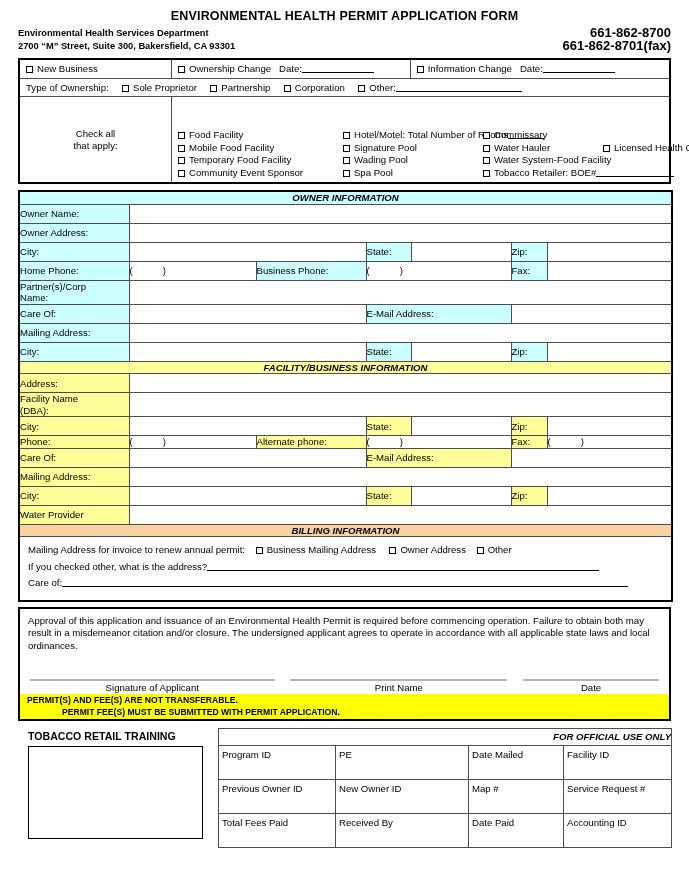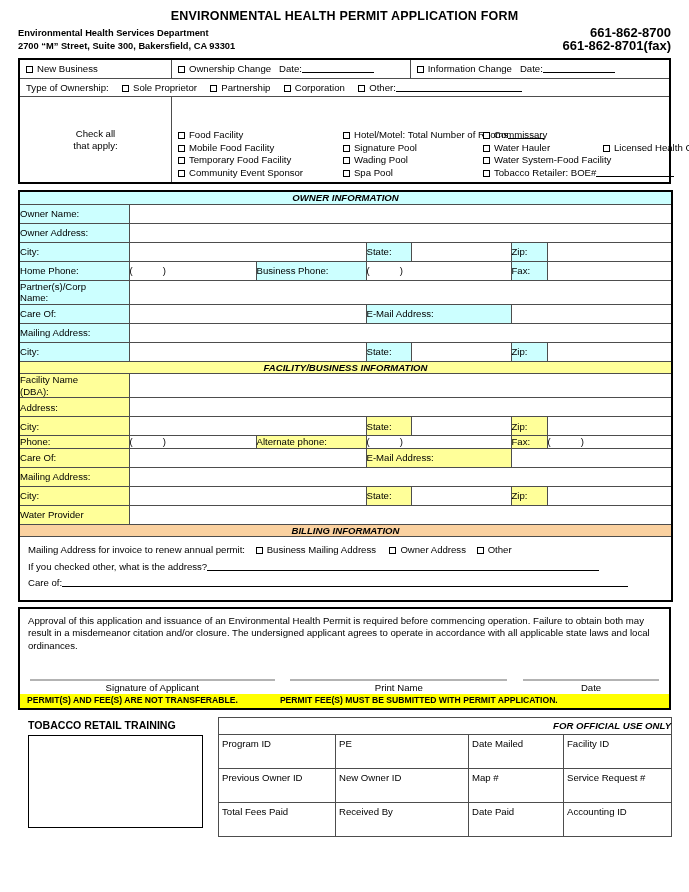--- a/index.html
+++ b/index.html
@@ -171,20 +171,21 @@
     padding-bottom: 1px;
   }
   .sig-gap { width: 16px; }
 
   .warnbar {
     background: #ffff00;
     display: flex;
     font-size: 8.6px;
     font-weight: bold;
     padding: 1px 0 1px 0;
+    flex-direction: column;
   }
   .warn-l { padding-left: 7px; white-space: nowrap; }
   .warn-r { margin-left: 42px; white-space: nowrap; }
 
   
   .bottom {
     display: flex;
     margin-top: 7px;
     width: 653px;
   }
@@ -373,28 +374,28 @@
       <td class="lblcell lbl-owner">State:</td>
       <td class="fieldcell"></td>
       <td class="lblcell lbl-owner">Zip:</td>
       <td class="fieldcell"></td>
     </tr>
 
     <tr>
       <td colspan="7" class="banner banner-fac">FACILITY/BUSINESS INFORMATION</td>
     </tr>
     <tr>
+      <td class="lblcell lbl-fac">Address:</td>
+      <td colspan="6" class="fieldcell"></td>
+    </tr>
+    <tr>
       <td class="lblcell lbl-fac">
         <div>Facility Name</div>
         <div>(DBA):</div>
       </td>
-      <td colspan="6" class="fieldcell"></td>
-    </tr>
-    <tr>
-      <td class="lblcell lbl-fac">Address:</td>
       <td colspan="6" class="fieldcell"></td>
     </tr>
     <tr>
       <td class="lblcell lbl-fac">City:</td>
       <td colspan="2" class="fieldcell"></td>
       <td class="lblcell lbl-fac">State:</td>
       <td class="fieldcell"></td>
       <td class="lblcell lbl-fac">Zip:</td>
       <td class="fieldcell"></td>
     </tr>

